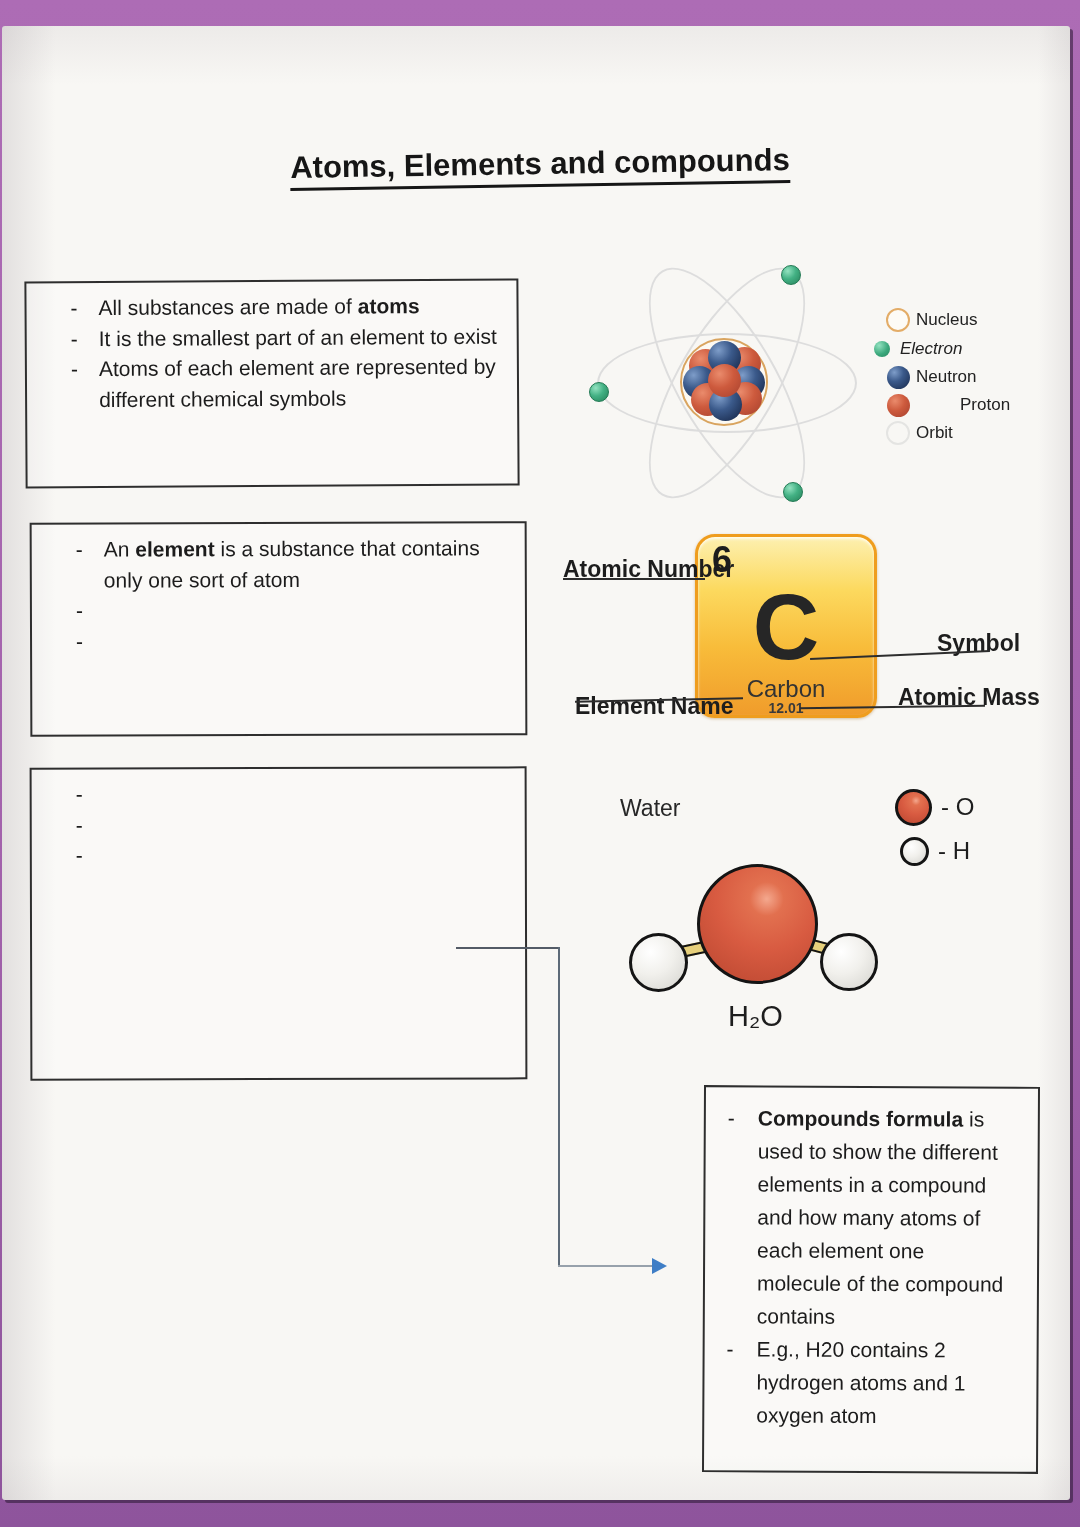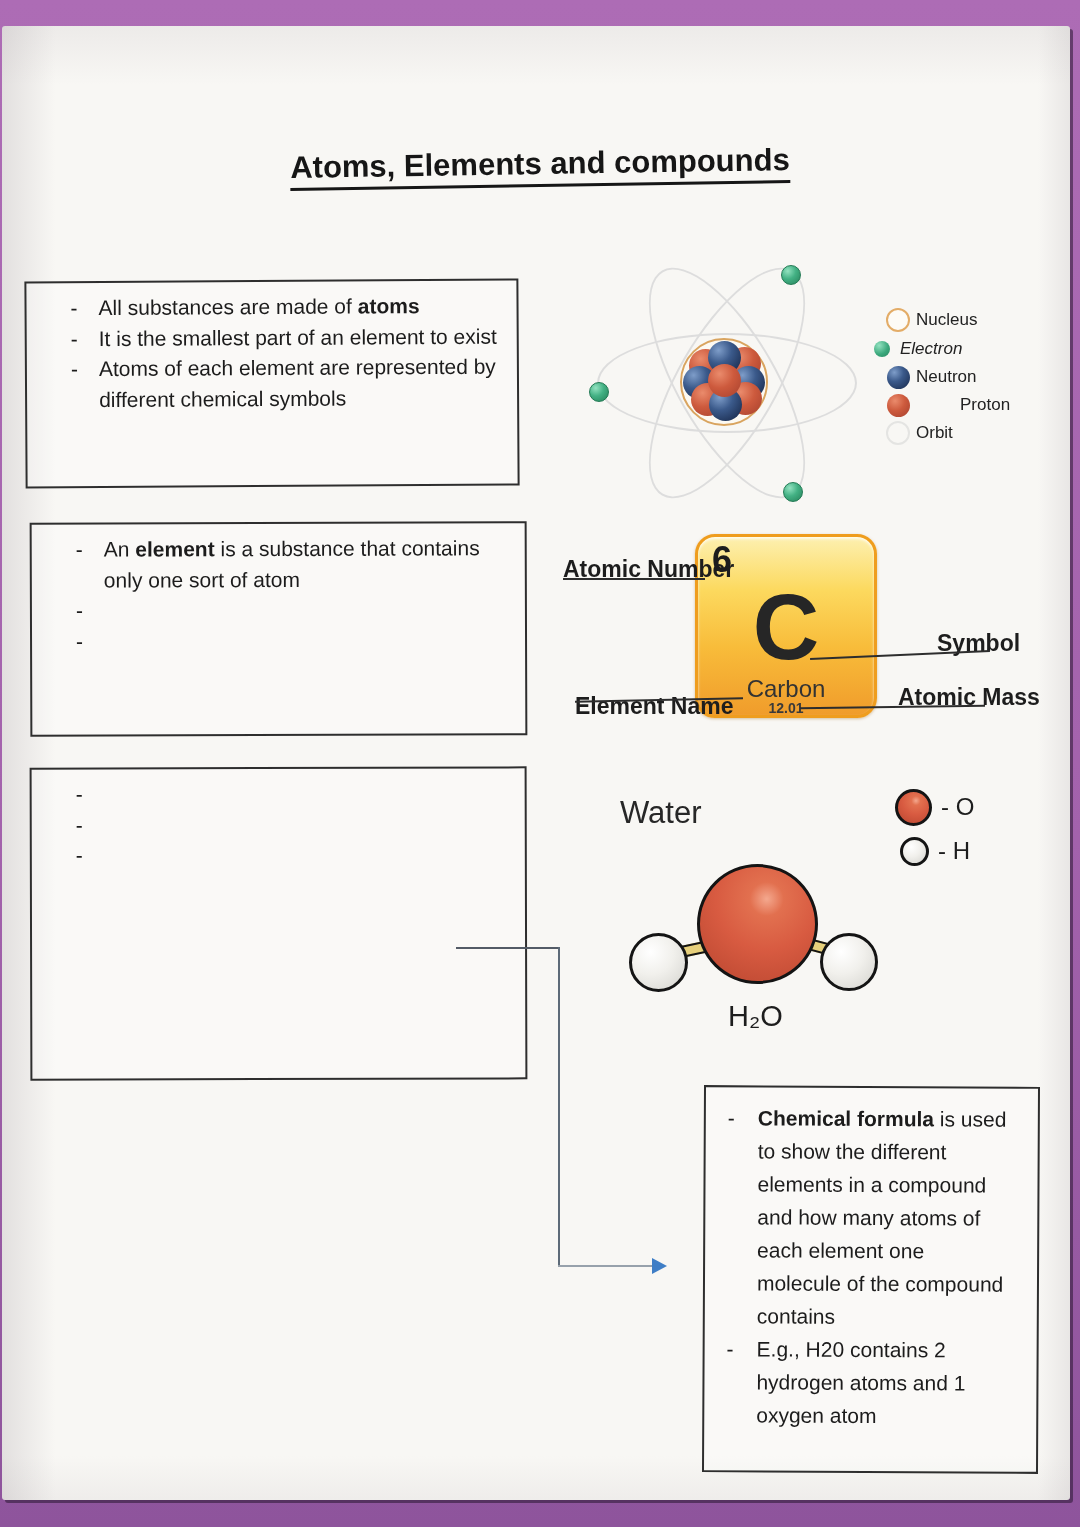--- a/index.html
+++ b/index.html
@@ -78,21 +78,21 @@
     border:3px solid #ef9d1e;box-sizing:border-box;
     box-shadow:inset 0 2px 3px rgba(255,255,255,.8),0 1px 3px rgba(150,90,0,.35);
   }
   #card-number{left:14px;top:2px;font-size:36px;font-weight:bold;color:#1d1d1d;}
   #card-symbol{left:0;top:44px;width:100%;text-align:center;font-size:92px;font-weight:bold;color:#262626;line-height:92px;}
   #card-name{left:0;top:138px;width:100%;text-align:center;font-size:24px;color:#333;}
   #card-mass{left:0;top:163px;width:100%;text-align:center;font-size:14px;font-weight:bold;color:#3a3a3a;}
   .card-label{font-size:23px;font-weight:bold;color:#1d1d1d;}
   .conn-line{height:2px;background:#2d2d2d;}
   
-  #water-heading{left:620px;top:795px;font-size:31px;color:#272727;}
+  #water-heading{left:620px;top:795px;font-size:23px;color:#272727;}
   .wleg-label{font-size:24px;color:#1d1d1d;}
   .o-sphere{
     border-radius:50%;
     background:radial-gradient(circle at 58% 28%,#f4a88e 0%,#e2704f 16%,#d85b41 48%,#bf4a33 88%);
     border:3px solid #141414;box-sizing:border-box;
   }
   .h-sphere{
     border-radius:50%;
     background:radial-gradient(circle at 35% 30%,#ffffff 0%,#f1f0ec 45%,#d8d7d2 92%);
     border:3px solid #141414;box-sizing:border-box;
@@ -152,21 +152,21 @@
         <span class="dash">-</span>
       </div>
       <div class="bullet">
         <span class="dash">-</span>
       </div>
     </div>
 
   <div class="abs notebox" id="box-formula">
       <div class="bullet">
         <span class="dash">-</span>
-        <span class="btxt"><b>Chemical formula</b><span> is used to show the different elements in a compound and how many atoms of each element one molecule of the compound contains</span></span>
+        <span class="btxt"><b>Compounds formula</b><span> is used to show the different elements in a compound and how many atoms of each element one molecule of the compound contains</span></span>
       </div>
       <div class="bullet">
         <span class="dash">-</span>
         <span class="btxt"><span>E.g., H20 contains 2 hydrogen atoms and 1 oxygen atom</span></span>
       </div>
     </div>
 
   <div class="abs orbit" style="transform:rotate(0deg);"></div>
   <div class="abs orbit" style="transform:rotate(60deg);"></div>
   <div class="abs orbit" style="transform:rotate(-60deg);"></div>

